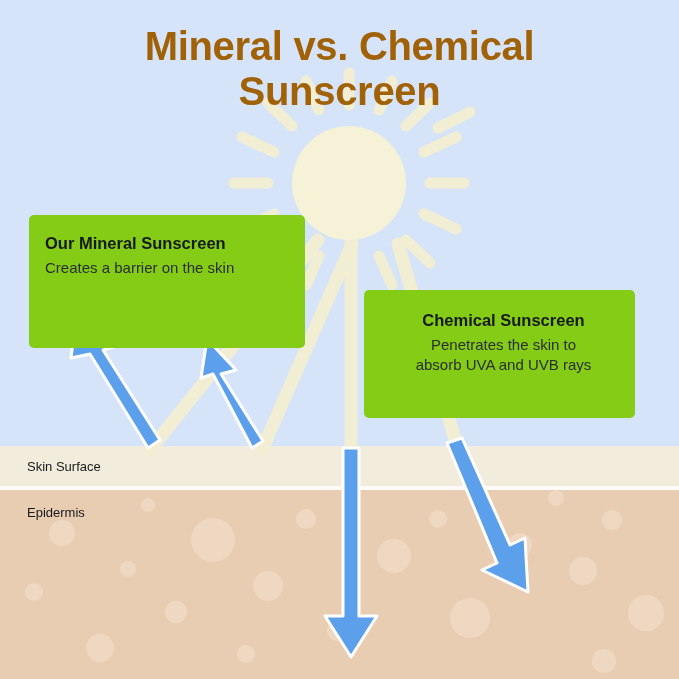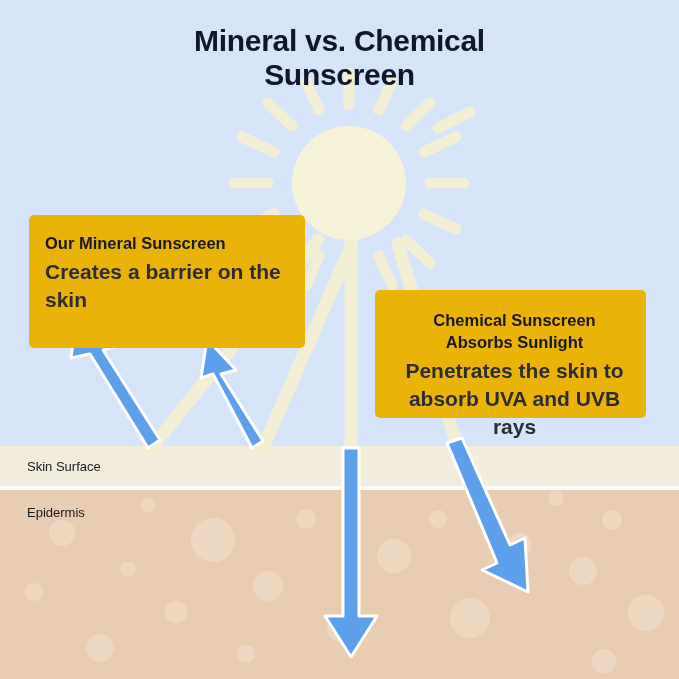--- a/index.html
+++ b/index.html
@@ -23,57 +23,57 @@
     top: 0;
     width: 679px;
     height: 679px;
   }
   .title {
     position: absolute;
     left: 0;
     top: 24px;
     width: 679px;
     text-align: center;
-    font-size: 30px;
+    font-size: 40px;
     font-weight: 700;
     line-height: 1.12;
     letter-spacing: -0.3px;
-    color: #0f172a;
+    color: #a16207;
     z-index: 6;
   }
   .callout {
     position: absolute;
-    background: #eab308;
+    background: #84cc16;
     border-radius: 5px;
     box-sizing: border-box;
     z-index: 7;
   }
   .callout .heading {
     font-size: 16.5px;
     font-weight: 700;
     line-height: 1.32;
     color: #16191d;
     margin: 0;
   }
   .callout .body {
-    font-size: 21px;
-    font-weight: 700;
+    font-size: 15px;
+    font-weight: 400;
     line-height: 1.34;
     color: #2a2d31;
     margin: 3px 0 0 0;
   }
   #callout-mineral {
     left: 29px;
     top: 215px;
     width: 276px;
     height: 133px;
     padding: 18px 14px 0 16px;
   }
   #callout-chemical {
-    left: 375px;
+    left: 364px;
     top: 290px;
     width: 271px;
     height: 128px;
     padding: 20px 18px 0 26px;
     text-align: center;
   }
   .layer-label {
     position: absolute;
     font-size: 13px;
     font-weight: 400;
@@ -172,21 +172,20 @@
       <span>Our Mineral Sunscreen</span><br>
     </p>
     <p class="body">
       <span>Creates a barrier on the skin</span><br>
     </p>
   </div>
 
   <div class="callout" id="callout-chemical">
     <p class="heading">
       <span>Chemical Sunscreen</span><br>
-      <span>Absorbs Sunlight</span>
     </p>
     <p class="body">
       <span>Penetrates the skin to</span><br>
       <span>absorb UVA and UVB rays</span>
     </p>
   </div>
 
   <div class="layer-label" id="label-skin-surface">Skin Surface</div>
   <div class="layer-label" id="label-epidermis">Epidermis</div>
   <div class="layer-label" id="label-dermis">Dermis</div>

